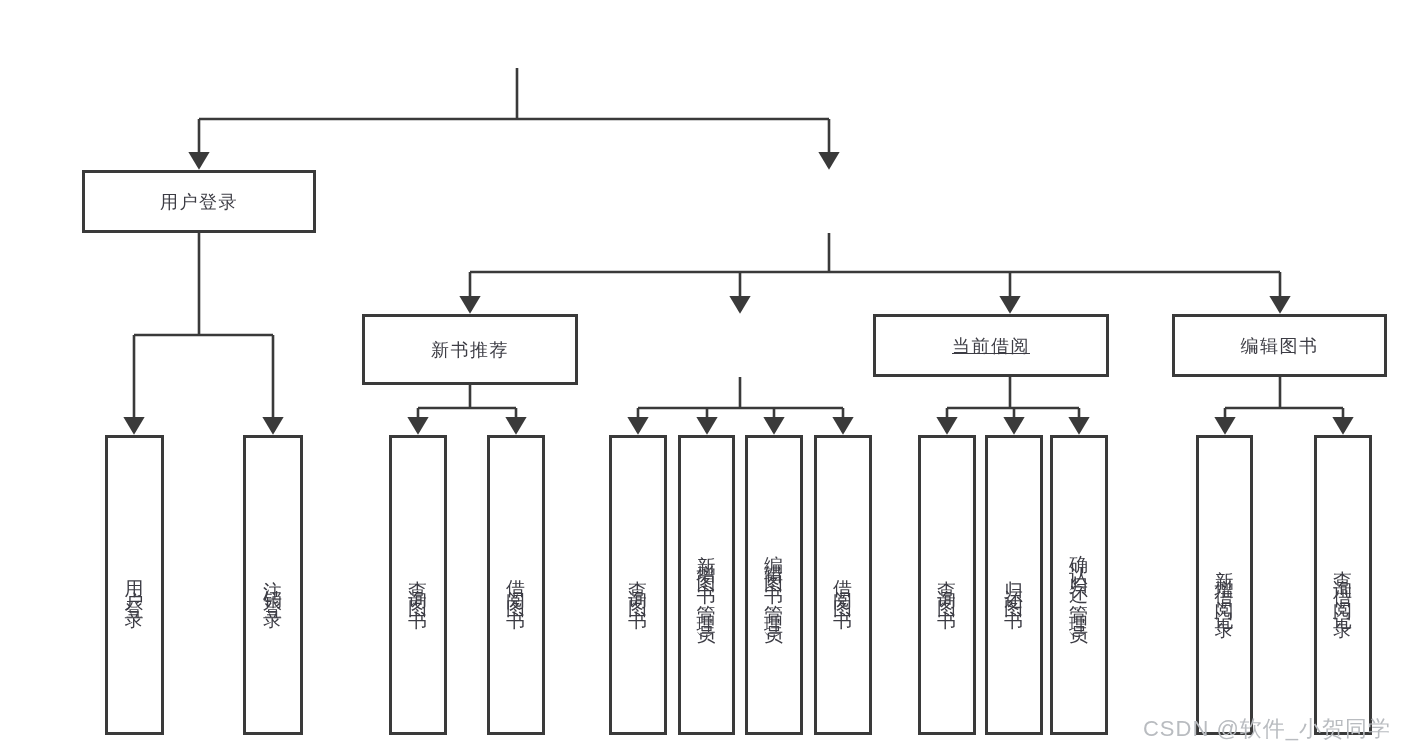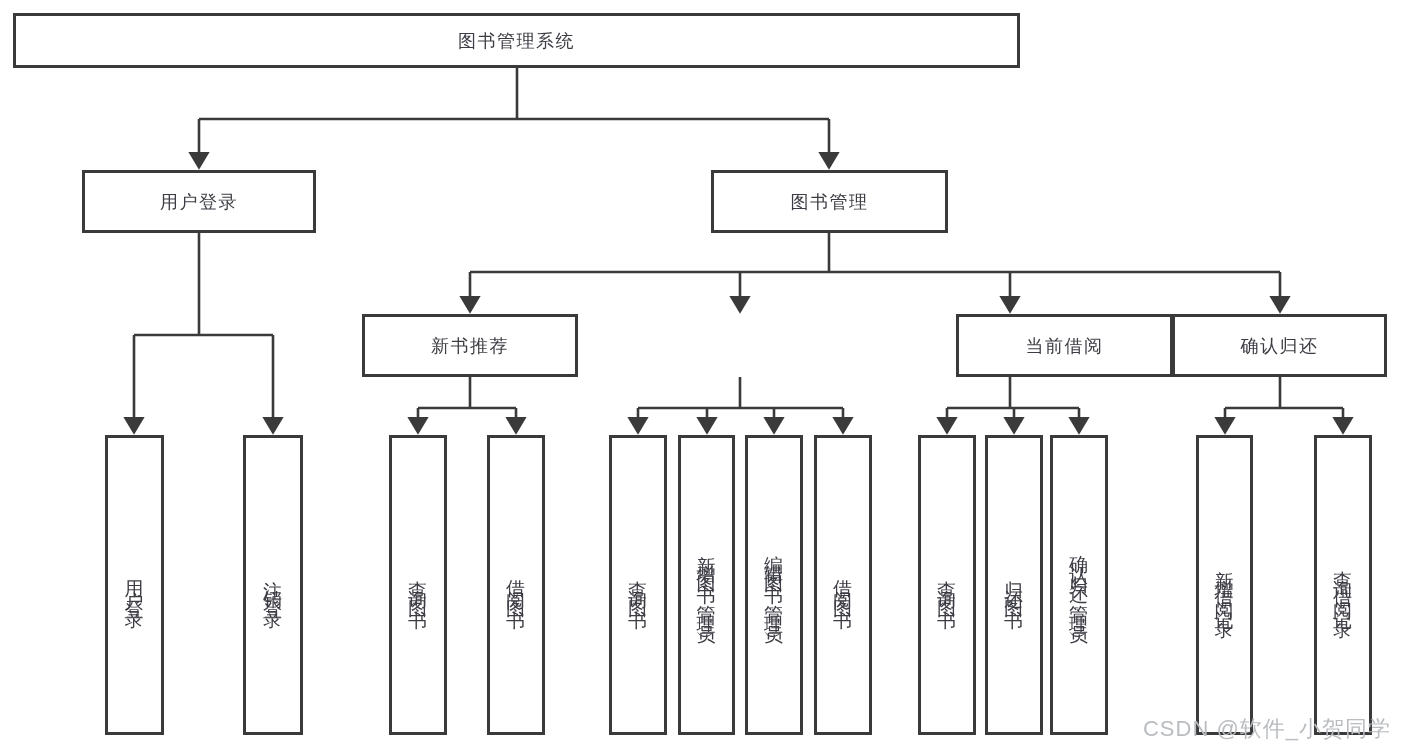--- a/index.html
+++ b/index.html
@@ -34,23 +34,23 @@
     writing-mode:vertical-rl;
     text-orientation:mixed;
     font-size:19px;
     letter-spacing:10px;
     white-space:nowrap;
   }
   
   #n-root{left:13px;top:13px;width:1007px;height:55px;}
   #n-user-login{left:82px;top:170px;width:234px;height:63px;}
   #n-book-mgmt{left:711px;top:170px;width:237px;height:63px;}
-  #n-new-books{left:362px;top:314px;width:216px;height:63px;}
+  #n-new-books{left:362px;top:314px;width:216px;height:71px;}
   #n-borrowing{left:632px;top:314px;width:215px;height:63px;}
-  #n-current{left:956px;top:314px;width:217px;height:63px;}
+  #n-current{left:873px;top:314px;width:236px;height:63px;text-decoration:underline;}
   #n-records{left:1172px;top:314px;width:215px;height:63px;}
   
   #lf-u1{left:105px;width:59px;}
   #lf-u2{left:243px;width:60px;}
   #lf-n1{left:389px;}
   #lf-n2{left:487px;}
   #lf-b1{left:609px;}
   #lf-b2{left:678px;width:57px;}
   #lf-b3{left:745px;}
   #lf-b4{left:814px;}
@@ -104,39 +104,33 @@
     <path d="M1010,377 V408 M947,408 H1079"></path>
     <path d="M947,408 V432" marker-end="url(#arrow)"></path>
     <path d="M1014,408 V432" marker-end="url(#arrow)"></path>
     <path d="M1079,408 V432" marker-end="url(#arrow)"></path>
 
     <path d="M1280,377 V408 M1225,408 H1343"></path>
     <path d="M1225,408 V432" marker-end="url(#arrow)"></path>
     <path d="M1343,408 V432" marker-end="url(#arrow)"></path>
   </svg>
 
-  <div class="node" id="n-root">
-    <span>图书管理系统</span>
-  </div>
 
   <div class="node" id="n-user-login">
     <span>用户登录</span>
-  </div>
-  <div class="node" id="n-book-mgmt">
-    <span>图书管理</span>
   </div>
 
   <div class="node" id="n-new-books">
     <span>新书推荐</span>
   </div>
   <div class="node" id="n-current">
     <span>当前借阅</span>
   </div>
   <div class="node" id="n-records">
-    <span>确认归还</span>
+    <span>编辑图书</span>
   </div>
 
   <div class="node leaf" id="lf-u1">
     <span class="vtxt">用户登录</span>
   </div>
   <div class="node leaf" id="lf-u2">
     <span class="vtxt">注销登录</span>
   </div>
 
   <div class="node leaf" id="lf-n1">

